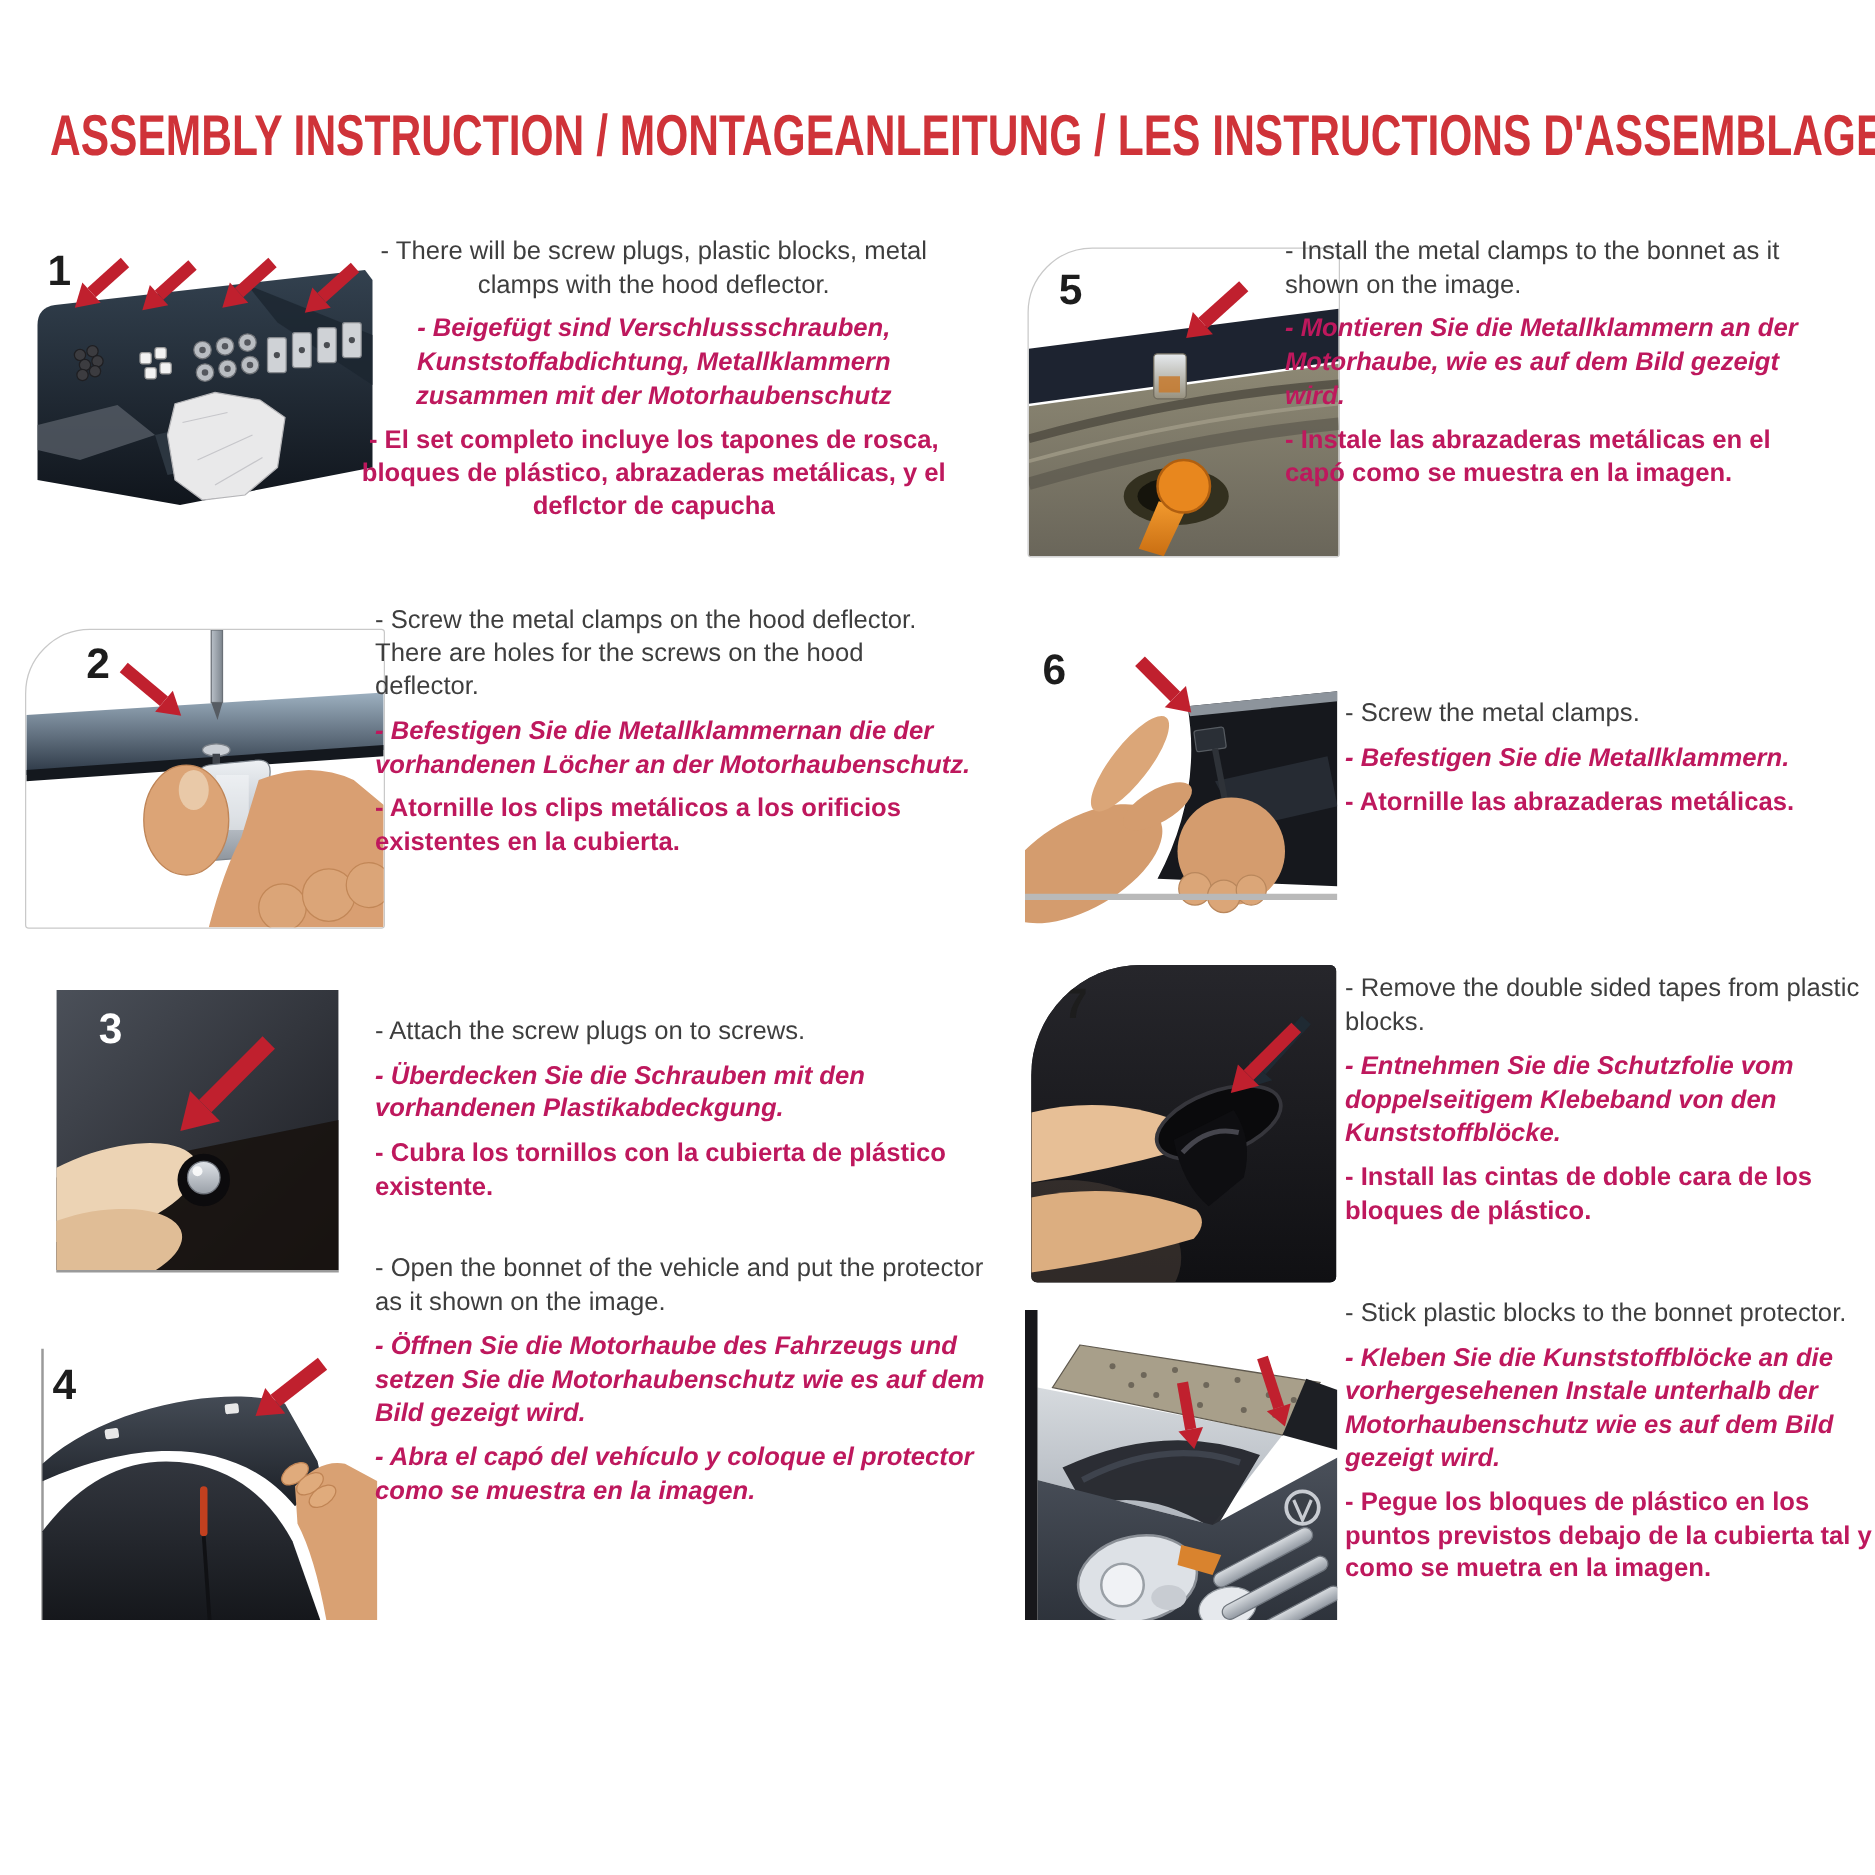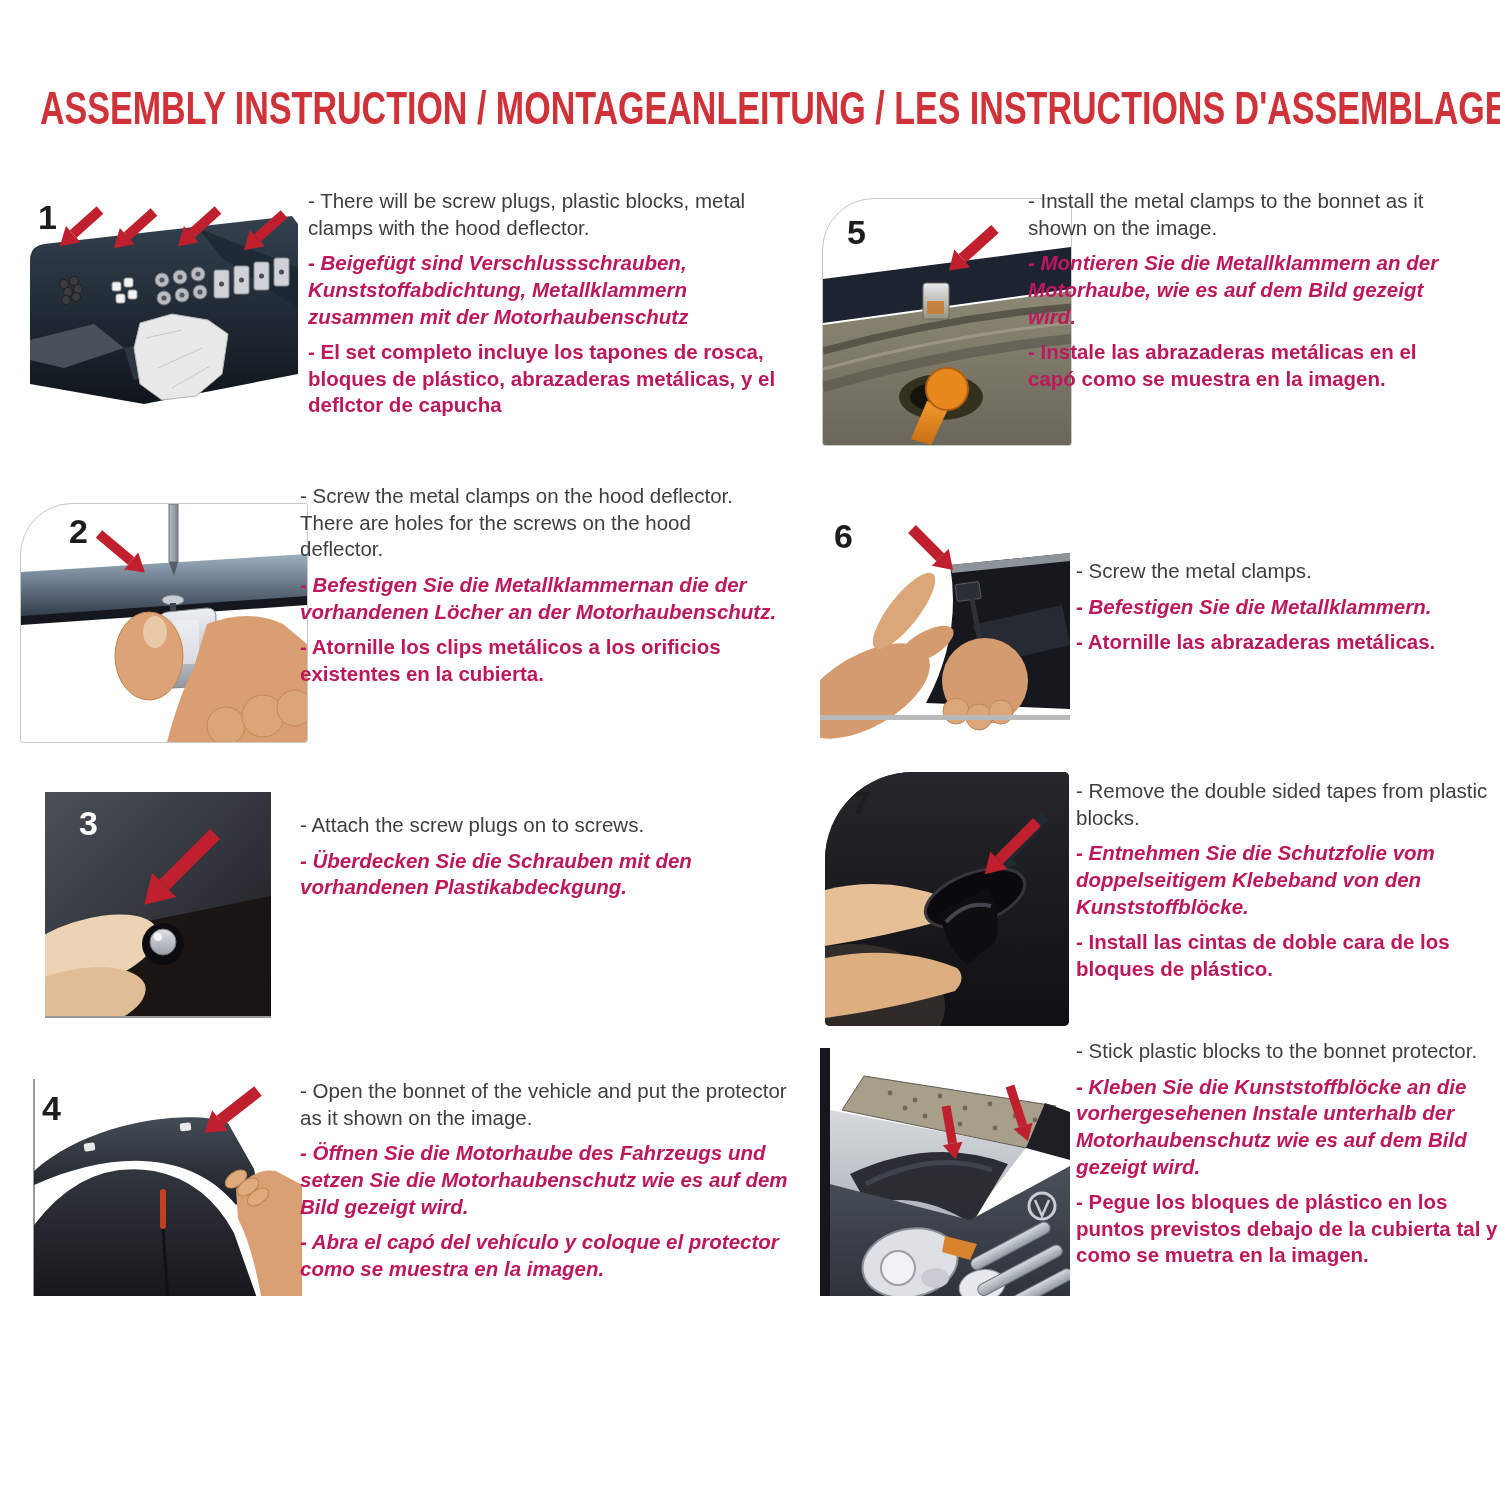--- a/index.html
+++ b/index.html
@@ -110,21 +110,21 @@
               <rect x="0" y="-5" width="36" height="10"></rect>
               <polygon points="36,-11 54,0 36,11"></polygon>
             </g>
           <g transform="translate(262,16) rotate(138)">
               <rect x="0" y="-5" width="36" height="10"></rect>
               <polygon points="36,-11 54,0 36,11"></polygon>
             </g>
         </g>
       </svg>
     </div>
-    <div class="step-text" style="left:308px;top:188px;width:468px;">
+    <div class="step-text" style="left:289px;top:188px;width:468px;text-align:center;">
       <p class="en">- There will be screw plugs, plastic blocks, metal clamps with the hood deflector.</p>
       <p class="de">- Beigefügt sind Verschlussschrauben, Kunststoffabdichtung, Metallklammern zusammen mit der Motorhaubenschutz</p>
       <p class="es">- El set completo incluye los tapones de rosca, bloques de plástico, abrazaderas metálicas, y el deflctor de capucha</p>
     </div>
   </section>
 
   <section>
     <div class="photo rounded-tl" style="left:20px;top:503px;width:286px;height:238px;background:#fff;">
       <span class="num" style="left:48px;top:10px;">2</span>
       <svg viewBox="0 0 286 238">
@@ -201,20 +201,21 @@
         <ellipse cx="28" cy="210" rx="74" ry="32" transform="rotate(-12 28 210)" fill="#e0bd96"></ellipse>
 
         <circle cx="118" cy="152" r="21" fill="#0c0b0d"></circle>
         <circle cx="118" cy="150" r="13" fill="url(#p3pl)" stroke="#6f747c"></circle>
         <circle cx="113" cy="145" r="4" fill="#ffffff" opacity=".85"></circle>
       </svg>
     </div>
     <div class="step-text" style="left:300px;top:812px;width:470px;">
       <p class="en">- Attach the screw plugs on to screws.</p>
       <p class="de">- Überdecken Sie die Schrauben mit den vorhandenen Plastikabdeckgung.</p>
+      <p class="es">- Cubra los tornillos con la cubierta de plástico existente.</p>
     </div>
   </section>
 
   <section>
     <div class="photo" style="left:22px;top:1063px;width:280px;height:252px;">
       <span class="num" style="left:20px;top:28px;">4</span>
       <svg viewBox="0 0 280 252">
         <defs>
           <linearGradient id="p4b" x1="0" y1="0" x2="0" y2="1">
             <stop offset="0" stop-color="#32363e"></stop>
@@ -240,21 +241,21 @@
         <ellipse cx="214" cy="116" rx="12" ry="7" transform="rotate(-35 214 116)" fill="#e0ab7c" stroke="#c08454"></ellipse>
         <ellipse cx="226" cy="124" rx="12" ry="7" transform="rotate(-35 226 124)" fill="#e0ab7c" stroke="#c08454"></ellipse>
         <ellipse cx="236" cy="134" rx="12" ry="7" transform="rotate(-35 236 134)" fill="#e0ab7c" stroke="#c08454"></ellipse>
 
         <g fill="#c0202e" transform="translate(236,28) rotate(142)">
           <rect x="0" y="-6" width="48" height="12"></rect>
             <polygon points="48,-13 68,0 48,13"></polygon>
         </g>
       </svg>
     </div>
-    <div class="step-text" style="left:300px;top:1078px;width:505px;">
+    <div class="step-text" style="left:300px;top:1002px;width:505px;">
       <p class="en">- Open the bonnet of the vehicle  and put the protector as it shown on the image.</p>
       <p class="de">- Öffnen Sie die Motorhaube des Fahrzeugs und setzen Sie die Motorhaubenschutz wie es auf dem Bild gezeigt wird.</p>
       <p class="es ital">- Abra el capó del vehículo y coloque el protector como se muestra en la imagen.</p>
     </div>
   </section>
 
   <section>
     <div class="photo rounded-tl" style="left:822px;top:198px;width:248px;height:246px;background:#fff;">
       <span class="num" style="left:24px;top:16px;">5</span>
       <svg viewBox="0 0 248 246">

